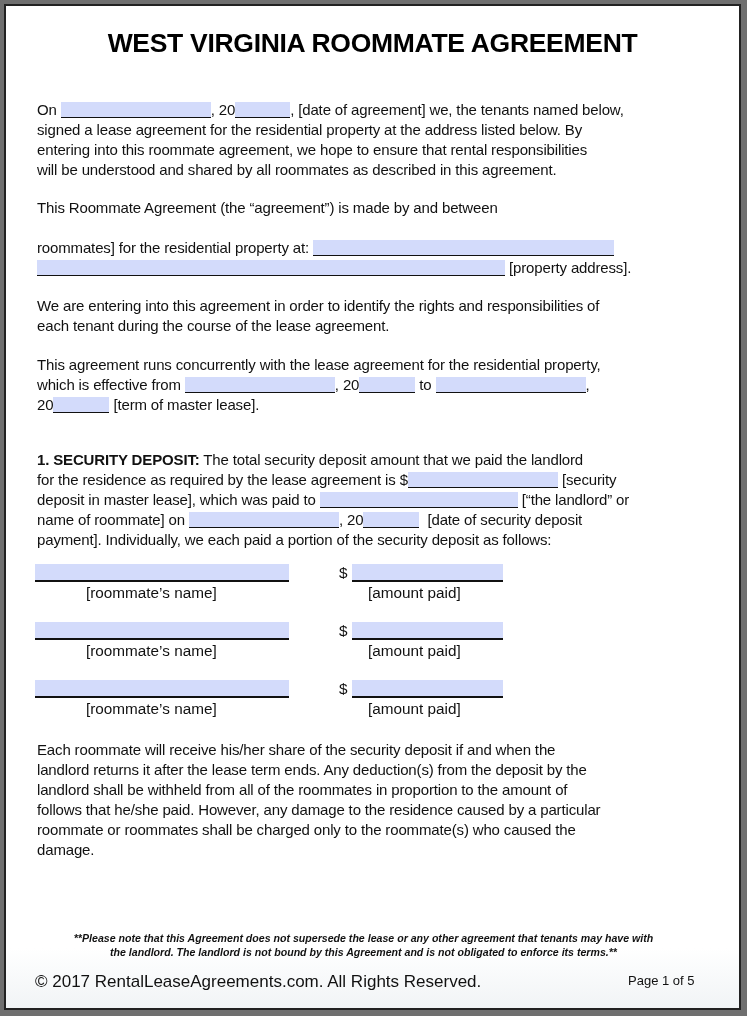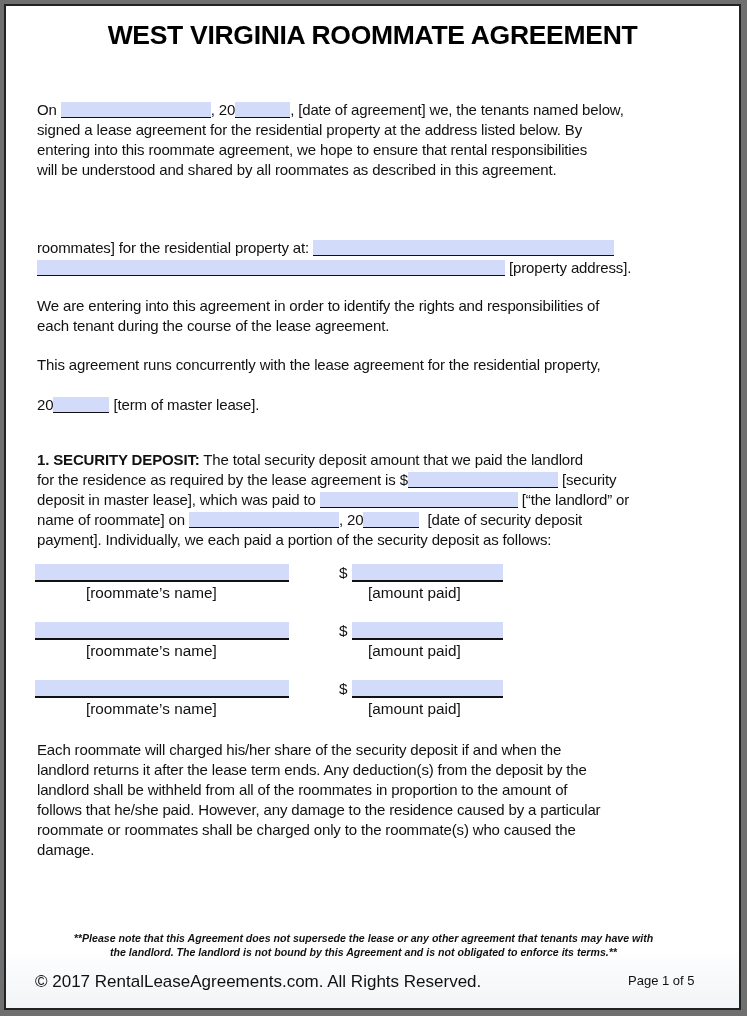--- a/index.html
+++ b/index.html
@@ -1,21 +1,21 @@
 <!DOCTYPE html>
 <html><head>
 <meta charset="utf-8">
 <style>
   html, body { margin:0; padding:0; }
   body { width:747px; height:1016px; background:#6f6f6f; position:relative; overflow:hidden; }
   .page { position:absolute; left:4px; top:4px; width:737px; height:1006px; background:#ffffff;
           border:2px solid #222; box-sizing:border-box; font-family:"Liberation Sans", sans-serif; color:#111; }
   .page-bottom-shade { position:absolute; left:0; right:0; bottom:0; height:60px;
           background:linear-gradient(#ffffff, #f1f4f6); }
-  .title { position:absolute; left:0; right:0; top:14px; text-align:center; font-weight:bold; font-size:26.5px;
+  .title { position:absolute; left:0; right:0; top:22px; text-align:center; font-weight:bold; font-size:26.5px;
            letter-spacing:-0.3px; color:#000; }
   .txt { position:absolute; left:31px; font-size:15px; line-height:19.5px; white-space:nowrap; letter-spacing:-0.15px; }
   .f { display:inline-block; background:#d3dbfb; border-bottom:1.6px solid #111; height:15px; vertical-align:-3px; }
   .bold { font-weight:bold; }
   .sigline { position:absolute; background:#d3dbfb; border-bottom:2px solid #111; height:16px; }
   .siglabel { position:absolute; font-size:15.3px; white-space:nowrap;text-align:center; }
   .dollar { position:absolute; font-size:15.3px; }
   .note { position:absolute; left:0; right:0; text-align:center; font-size:10.6px; font-weight:bold; font-style:italic; line-height:13px; }
   .copy { position:absolute; left:29px; top:966px; font-size:17px; }
   .pagenum { position:absolute; left:622px; top:967px; font-size:13px; }
@@ -29,33 +29,40 @@
   <div class="title">WEST VIRGINIA ROOMMATE AGREEMENT</div>
 
   <div class="txt" style="top:94px;">
     <span>On</span>
     <span class="f" style="width:150px;"></span><span>, 20</span><span class="f" style="width:55px;"></span><span>, [date of agreement] we, the tenants named below,</span>
   </div>
   <div class="txt" style="top:114px;">signed a lease agreement for the residential property at the address listed below. By</div>
   <div class="txt" style="top:134px;">entering into this roommate agreement, we hope to ensure that rental responsibilities</div>
   <div class="txt" style="top:154px;">will be understood and shared by all roommates as described in this agreement.</div>
 
+  <div class="txt" style="top:192px;">This Roommate Agreement (the “agreement”) is made by and between</div>
   <div class="txt" style="top:232px;">
     <span>roommates] for the residential property at:</span>
     <span class="f" style="width:301px;"></span>
   </div>
   <div class="txt" style="top:252px;">
     <span class="f" style="width:468px;"></span>
     <span>[property address].</span>
   </div>
 
   <div class="txt" style="top:290px;">We are entering into this agreement in order to identify the rights and responsibilities of</div>
   <div class="txt" style="top:310px;">each tenant during the course of the lease agreement.</div>
 
   <div class="txt" style="top:349px;">This agreement runs concurrently with the lease agreement for the residential property,</div>
+  <div class="txt" style="top:369px;">
+    <span>which is effective from</span>
+    <span class="f" style="width:150px;"></span><span>, 20</span><span class="f" style="width:56px;"></span>
+    <span>to</span>
+    <span class="f" style="width:150px;"></span><span>,</span>
+  </div>
   <div class="txt" style="top:389px;">
     <span>20</span><span class="f" style="width:56px;"></span>
     <span>[term of master lease].</span>
   </div>
 
   <div class="txt" style="top:444px;">
     <span class="bold">1.  SECURITY DEPOSIT:</span><span> The total security deposit amount that we paid the landlord</span>
   </div>
   <div class="txt" style="top:464px;">
     <span>for the residence as required by the lease agreement is $</span><span class="f" style="width:150px;"></span>
@@ -84,21 +91,21 @@
   <div class="dollar" style="left:333px; top:616px;">$</div>
   <div class="sigline" style="left:346px; top:616px; width:151px;"></div>
   <div class="siglabel" style="left:362px; top:636px;">[amount paid]</div>
 
   <div class="sigline" style="left:29px; top:674px; width:254px;"></div>
   <div class="siglabel" style="left:80px; top:694px;">[roommate’s name]</div>
   <div class="dollar" style="left:333px; top:674px;">$</div>
   <div class="sigline" style="left:346px; top:674px; width:151px;"></div>
   <div class="siglabel" style="left:362px; top:694px;">[amount paid]</div>
 
-  <div class="txt" style="top:734px;">Each roommate will charged his/her share of the security deposit if and when the</div>
+  <div class="txt" style="top:734px;">Each roommate will receive his/her share of the security deposit if and when the</div>
   <div class="txt" style="top:754px;">landlord returns it after the lease term ends. Any deduction(s) from the deposit by the</div>
   <div class="txt" style="top:774px;">landlord shall be withheld from all of the roommates in proportion to the amount of</div>
   <div class="txt" style="top:794px;">follows that he/she paid. However, any damage to the residence caused by a particular</div>
   <div class="txt" style="top:814px;">roommate or roommates shall be charged only to the roommate(s) who caused the</div>
   <div class="txt" style="top:834px;">damage.</div>
 
   <div class="note" style="top:926px; left:-18px;">**Please note that this Agreement does not supersede the lease or any other agreement that tenants  may have with</div>
   <div class="note" style="top:940px; left:-18px;">the landlord. The landlord is not bound by this Agreement and is not obligated to enforce its terms.**</div>
   <div class="copy">© 2017 RentalLeaseAgreements.com. All Rights Reserved.</div>
   <div class="pagenum">Page 1 of 5</div>

